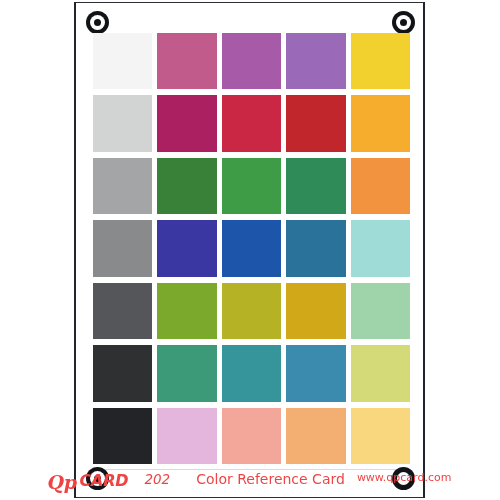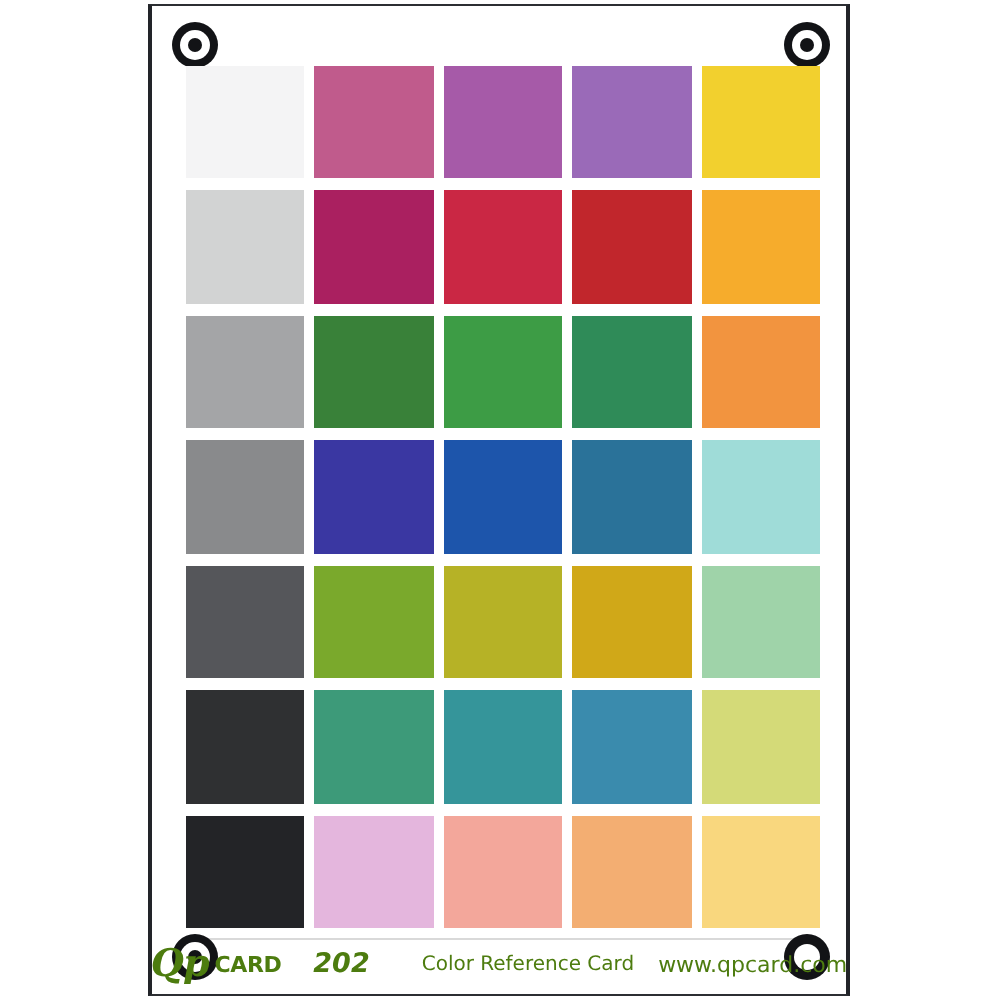--- a/index.html
+++ b/index.html
@@ -106,49 +106,50 @@
     left: 0;
     top: 464px;
     width: 100%;
     height: 30px;
     display: flex;
     align-items: center;
     justify-content: center;
   }
   #footer-text {
     display: flex;
-    align-items: center;
+    align-items: flex-start;
     gap: 5px;
     white-space: nowrap;
-    color: #4d7c0f;
+    color: #ef4444;
   }
   .logo-qp {
     font-family: "DejaVu Serif", serif;
     font-weight: bold;
     font-style: italic;
     font-size: 19px;
     letter-spacing: -0.5px;
   }
   .logo-card {
     font-family: "DejaVu Sans", sans-serif;
     font-weight: bold;
-    font-size: 11px;
+    font-style: italic;
+    font-size: 16px;
     letter-spacing: -0.2px;
     margin-left: -2px;
   }
   .logo-num {
     font-family: "DejaVu Sans", sans-serif;
-    font-weight: bold;
+    font-weight: normal;
     font-style: italic;
     font-size: 13.5px;
     margin-left: 11px;
   }
   .tagline {
     font-family: "DejaVu Sans", sans-serif;
-    font-size: 10px;
+    font-size: 14px;
     margin-left: 21px;
   }
   .weburl {
     font-family: "DejaVu Sans", sans-serif;
     font-size: 11px;
     margin-left: 7px;
   }
 </style>
 </head>
 <body>

